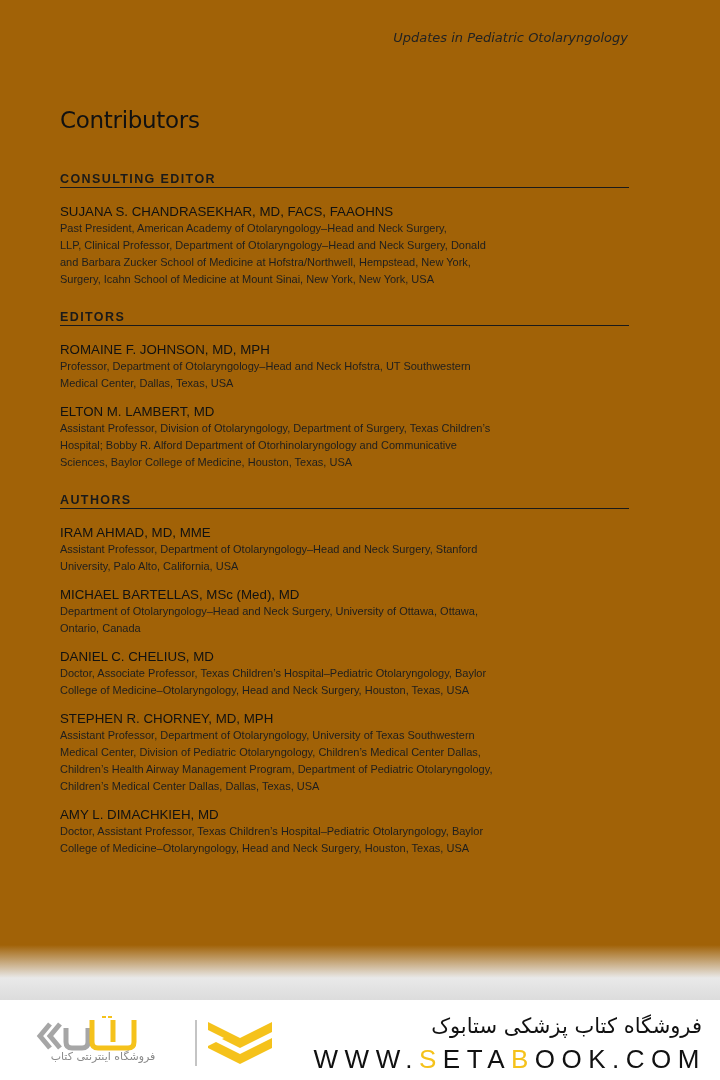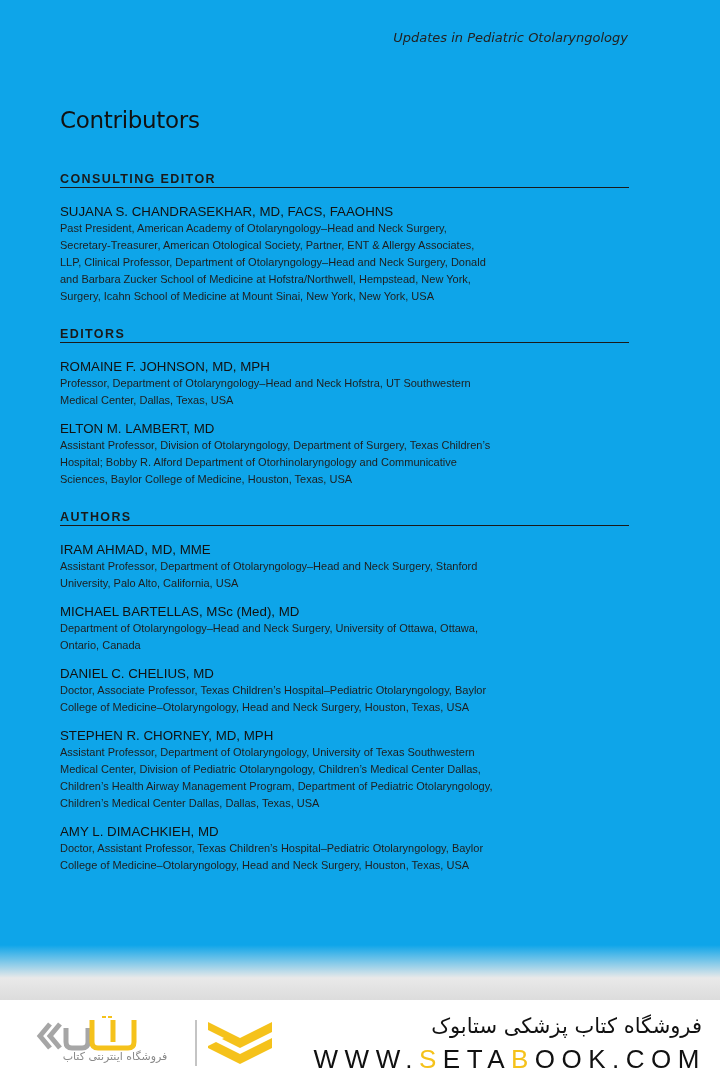--- a/index.html
+++ b/index.html
@@ -1,21 +1,21 @@
 <!DOCTYPE html>
 <html><head>
   <meta charset="utf-8">
   <style>
     html, body { margin: 0; padding: 0; }
     body {
       width: 720px; height: 1080px; position: relative; overflow: hidden;
       background: #ffffff; color: #1a1a1a;
       font-family: "Liberation Sans", sans-serif;
     }
-    .page { position: absolute; left: 0; top: 0; width: 720px; height: 1000px; background: #0ea5e9; }
+    .page { position: absolute; left: 0; top: 0; width: 720px; height: 1000px; background: #a16207; }
     .running-head {
       position: absolute; right: 92px; top: 30px;
       font-family: "DejaVu Sans", sans-serif; font-style: italic; font-size: 13px; color: #222;
     }
     .page-title {
       position: absolute; left: 60px; top: 92px;
       font-family: "DejaVu Sans", sans-serif; font-size: 23px; color: #111; font-weight: normal;
       letter-spacing: -0.3px;
     }
     .content { position: absolute; left: 60px; top: 172px; width: 569px; }
@@ -29,21 +29,21 @@
     .name { font-size: 13.3px; font-weight: normal; line-height: 17px; color: #111; }
     .aff { font-size: 11px; line-height: 17px; color: #1e1e1e; }
     .fade {
       position: absolute; left: 0; top: 945px; width: 720px; height: 55px;
       background: linear-gradient(to bottom, rgba(255,255,255,0) 0%, #e9e9e9 60%, #dcdcdc 100%);
     }
     .banner { position: absolute; left: 0; top: 1000px; width: 720px; height: 80px; background: #fff; }
     .logo { position: absolute; left: 36px; top: 16px; width: 240px; height: 56px; }
     .logo-text {
       position: absolute; left: 44px; top: 50px; font-size: 11px; color: #8a8a8a;
-      font-family: "DejaVu Sans", sans-serif; direction: rtl; width: 118px; text-align: center; margin-left: 12px;
+      font-family: "DejaVu Sans", sans-serif; direction: rtl; width: 118px; text-align: center;
     }
     .store-fa {
       position: absolute; right: 18px; top: 14px; font-size: 21px; color: #111;
       font-family: "DejaVu Sans", sans-serif; direction: rtl;
     }
     .store-url {
       position: absolute; right: 14px; top: 44px; font-size: 26px; color: #111;
       letter-spacing: 6.5px; font-family: "Liberation Sans", sans-serif;
     }
     .accent { color: #f5c21b; }
@@ -55,21 +55,20 @@
   <div class="running-head">Updates in Pediatric Otolaryngology</div>
   <h1 class="page-title">Contributors</h1>
 
   <div class="content">
 
     <div class="section">
       <div class="section-head">CONSULTING EDITOR</div>
       <div class="entry">
         <div class="name">SUJANA S. CHANDRASEKHAR, MD, FACS, FAAOHNS</div>
         <div class="aff">Past President, American Academy of Otolaryngology–Head and Neck Surgery,</div>
-        <div class="aff">Secretary-Treasurer, American Otological Society, Partner, ENT &amp; Allergy Associates,</div>
         <div class="aff">LLP, Clinical Professor, Department of Otolaryngology–Head and Neck Surgery, Donald</div>
         <div class="aff">and Barbara Zucker School of Medicine at Hofstra/Northwell, Hempstead, New York,</div>
         <div class="aff">Surgery, Icahn School of Medicine at Mount Sinai, New York, New York, USA</div>
       </div>
     </div>
 
     <div class="section">
       <div class="section-head">EDITORS</div>
       <div class="entry">
         <div class="name">ROMAINE F. JOHNSON, MD, MPH</div>

